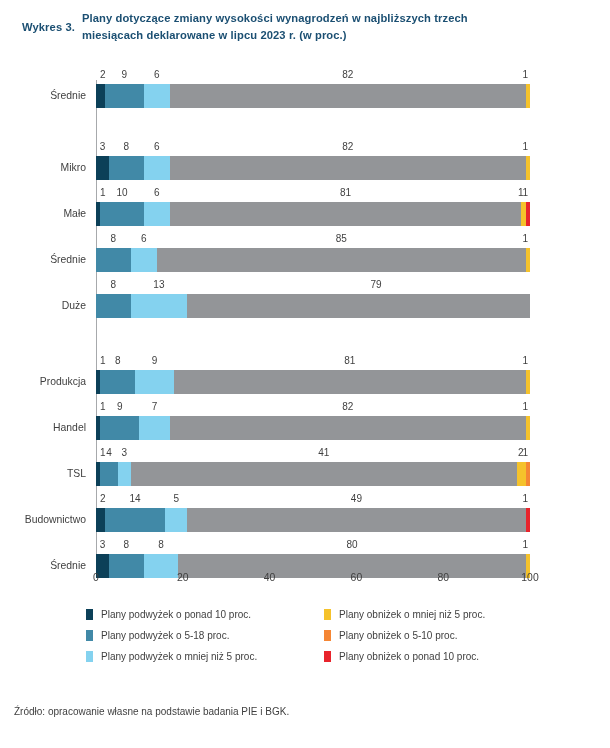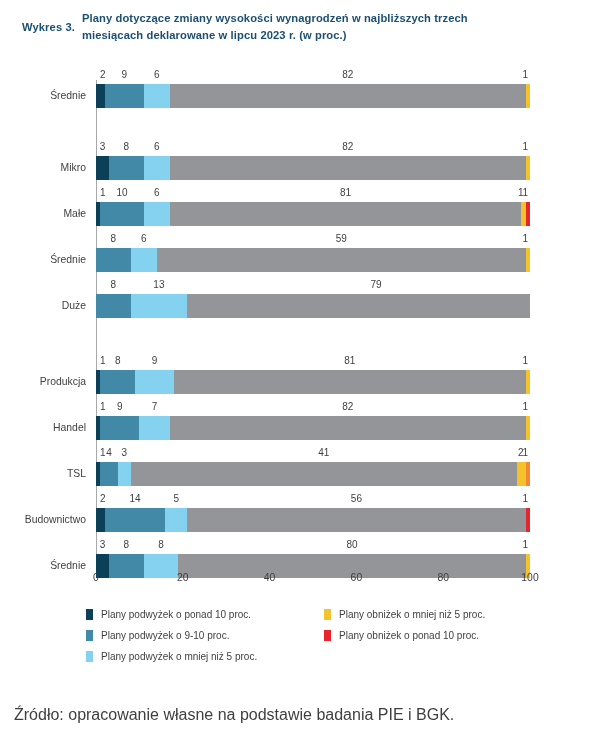--- a/index.html
+++ b/index.html
@@ -132,21 +132,21 @@
   .legend-text{
     font-size:10px;
     color:#3f3f3f;
     line-height:11px;
     white-space:nowrap;
   }
   
   .source{
     position:absolute;
     left:14px;top:706px;
-    font-size:16px;
+    font-size:10px;
     color:#3f3f3f;
   }
 </style>
 </head>
 <body>
 
 <div class="title-block">
   <span class="title-prefix">Wykres 3.</span>
   <span class="title-text">Plany dotyczące zmiany wysokości wynagrodzeń w najbliższych trzech miesiącach deklarowane w lipcu 2023 r. (w proc.)</span>
 </div>
@@ -213,21 +213,21 @@
         <div class="cat-label">Średnie</div>
         <div class="bar">
           <div class="seg" style="width: 34.72px; background: rgb(65, 137, 167);"></div>
           <div class="seg" style="width: 26.04px; background: rgb(132, 210, 239);"></div>
           <div class="seg" style="width: 368.9px; background: rgb(147, 149, 152);"></div>
           <div class="seg" style="width: 4.34px; background: rgb(245, 194, 43);"></div>
         </div>
         <div class="vallayer">
           <div class="val" style="left: 17.36px;">8</div>
           <div class="val" style="left: 47.74px;">6</div>
-          <div class="val" style="left: 245.21px;">59</div>
+          <div class="val" style="left: 245.21px;">85</div>
           <div class="val" style="transform: translateX(-100%); left: 432px;">1</div>
         </div>
       </div>
       <div class="row" style="top: 214px;">
         <div class="cat-label">Duże</div>
         <div class="bar">
           <div class="seg" style="width: 34.72px; background: rgb(65, 137, 167);"></div>
           <div class="seg" style="width: 56.42px; background: rgb(132, 210, 239);"></div>
           <div class="seg" style="width: 342.86px; background: rgb(147, 149, 152);"></div>
         </div>
@@ -296,21 +296,21 @@
           <div class="seg" style="width: 8.68px; background: rgb(12, 64, 88);"></div>
           <div class="seg" style="width: 60.76px; background: rgb(65, 137, 167);"></div>
           <div class="seg" style="width: 21.7px; background: rgb(132, 210, 239);"></div>
           <div class="seg" style="width: 338.52px; background: rgb(147, 149, 152);"></div>
           <div class="seg" style="width: 4.34px; background: rgb(232, 36, 44);"></div>
         </div>
         <div class="vallayer">
           <div class="val" style="transform: translateX(0px); left: 4px;">2</div>
           <div class="val" style="left: 39.06px; text-align: right;">14</div>
           <div class="val" style="left: 80.29px;">5</div>
-          <div class="val" style="left: 260.4px;">56</div>
+          <div class="val" style="left: 260.4px;">49</div>
           <div class="val" style="transform: translateX(-100%); left: 432px;">1</div>
         </div>
       </div>
       <div class="row" style="top: 474px;">
         <div class="cat-label">Średnie</div>
         <div class="bar">
           <div class="seg" style="width: 13.02px; background: rgb(12, 64, 88);"></div>
           <div class="seg" style="width: 34.72px; background: rgb(65, 137, 167);"></div>
           <div class="seg" style="width: 34.72px; background: rgb(132, 210, 239);"></div>
           <div class="seg" style="width: 347.2px; background: rgb(147, 149, 152);"></div>
@@ -337,32 +337,36 @@
 </div>
 
 <div class="legend">
   <div class="legend-col left" id="legend-left">
       <div class="legend-item">
         <span class="legend-swatch" style="background: rgb(12, 64, 88);"></span>
         <span class="legend-text">Plany podwyżek o ponad 10 proc.</span>
       </div>
       <div class="legend-item">
         <span class="legend-swatch" style="background: rgb(65, 137, 167);"></span>
-        <span class="legend-text">Plany podwyżek o 9-10 proc.</span>
+        <span class="legend-text">Plany podwyżek o 5-18 proc.</span>
       </div>
       <div class="legend-item">
         <span class="legend-swatch" style="background: rgb(132, 210, 239);"></span>
         <span class="legend-text">Plany podwyżek o mniej niż 5 proc.</span>
       </div>
     </div>
   <div class="legend-col right" id="legend-right">
       <div class="legend-item">
         <span class="legend-swatch" style="background: rgb(245, 194, 43);"></span>
         <span class="legend-text">Plany obniżek o mniej niż 5 proc.</span>
       </div>
       <div class="legend-item">
+        <span class="legend-swatch" style="background: rgb(245, 134, 52);"></span>
+        <span class="legend-text">Plany obniżek o 5-10 proc.</span>
+      </div>
+      <div class="legend-item">
         <span class="legend-swatch" style="background: rgb(232, 36, 44);"></span>
         <span class="legend-text">Plany obniżek o ponad 10 proc.</span>
       </div>
     </div>
 </div>
 
 <div class="source">Źródło: opracowanie własne na podstawie badania PIE i BGK.</div>
 
 </body></html>

